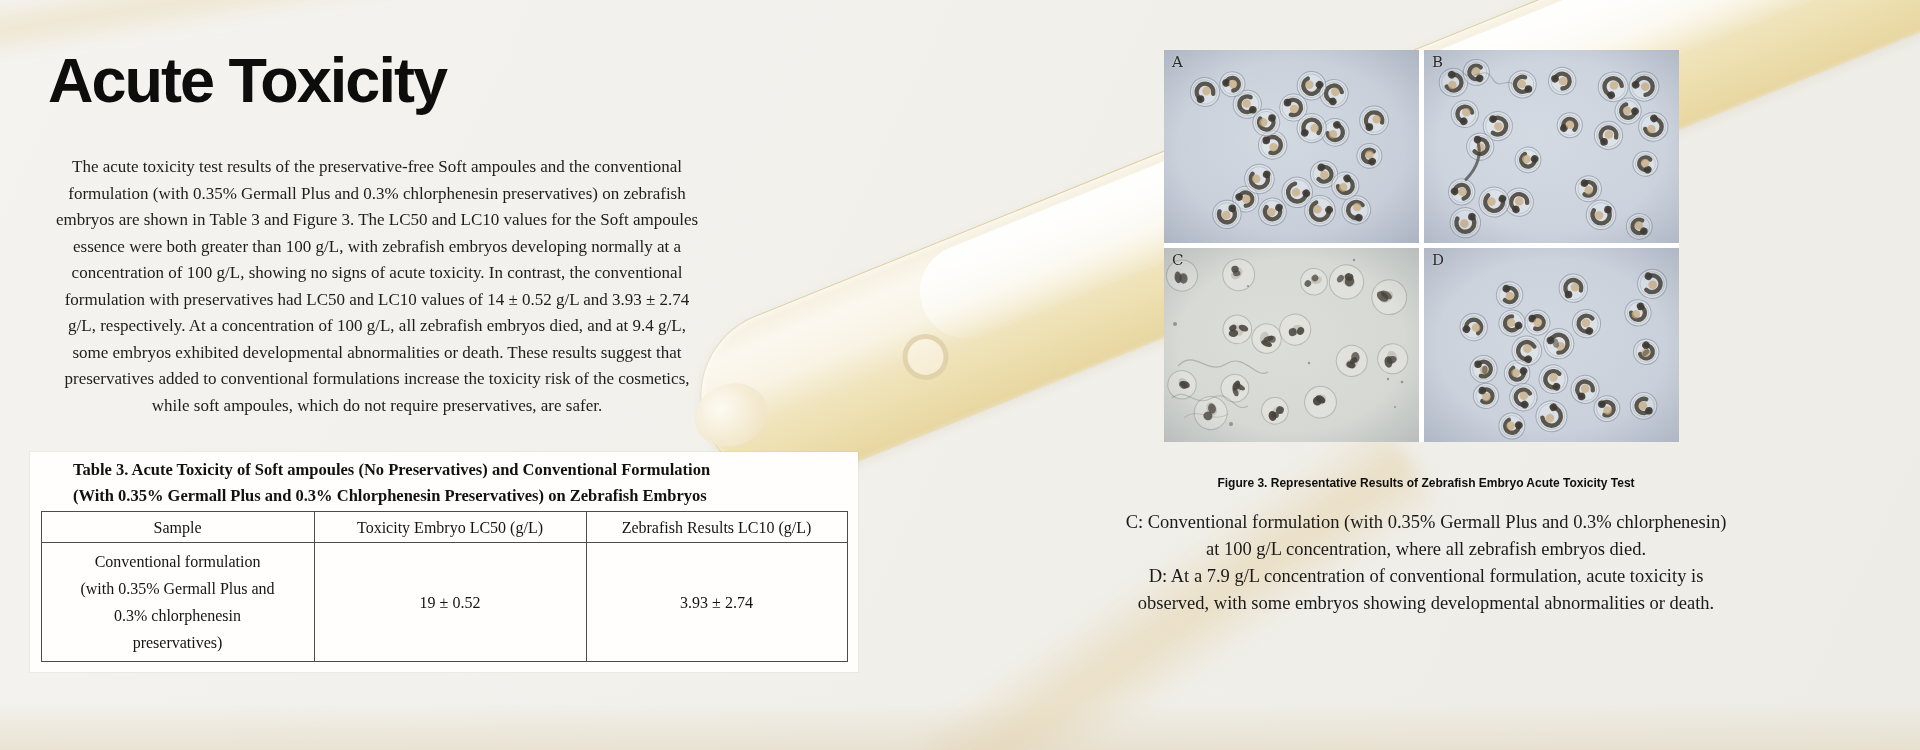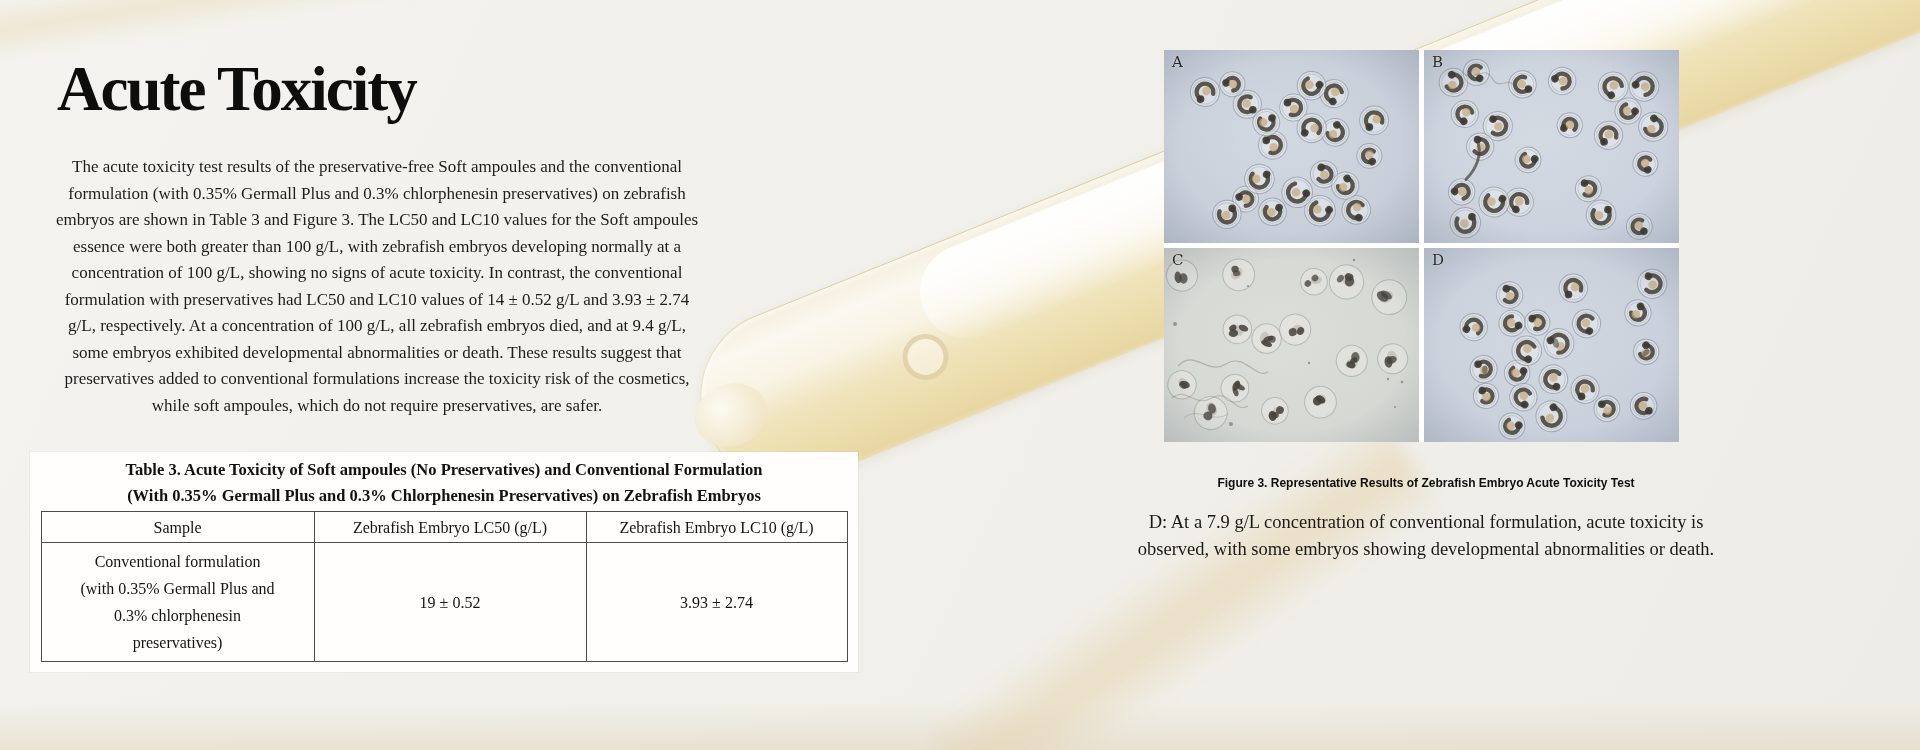--- a/index.html
+++ b/index.html
@@ -40,36 +40,36 @@
     position:absolute;left:900px;top:560px;width:560px;height:120px;transform:rotate(-35deg);
     background:linear-gradient(to bottom,rgba(233,214,176,0),rgba(228,206,160,.5),rgba(233,214,176,0));
     filter:blur(9px);
   }
   .bottom-shade{
     position:absolute;left:0;bottom:-6px;width:100%;height:54px;
     background:linear-gradient(to top,rgba(224,211,183,.55),rgba(224,211,183,0));
   }
   
   .title{
-    position:absolute;left:40px;top:36px;z-index:2;margin:17px;
-    font-family:Liberation Serif, serif;font-weight:800;
+    position:absolute;left:40px;top:36px;z-index:2;margin:8px;
+    font-family:Liberation Sans, sans-serif;font-weight:800;
     font-size:63px;letter-spacing:-2px;color:#0d0d0c;
   }
   .paragraph{
     position:absolute;left:20px;top:137px;width:714px;z-index:2;
     font-size:17px;line-height:26.5px;text-align:center;white-space:pre-line;color:#1e1d1b;
   }
   .table-panel{
     position:absolute;left:30px;top:452px;width:828px;z-index:2;
     background:var(--table_bg,#fffefd);padding-bottom:10px;
     box-shadow:0 0 0 1px rgba(0,0,0,.03);
   }
   .tbl-title{
-    font-weight:bold;font-size:16.5px;line-height:26px;text-align:center;
-    white-space:pre-line;padding:5px 6px 2px 6px;color:#111;
+    font-weight:bold;font-size:16.5px;line-height:26px;
+    white-space:pre-line;padding:5px 6px 2px 6px;color:#111;margin-left:37px;
   }
   table.tox{border-collapse:collapse;margin:0 auto;width:806px;table-layout:fixed;}
   table.tox col.c1{width:273px}table.tox col.c2{width:272px}table.tox col.c3{width:261px}
   table.tox th,table.tox td{
     border:1px solid #4c4c4c;text-align:center;vertical-align:middle;
     font-weight:normal;font-size:16px;line-height:27px;padding:1px 8px;white-space:pre-line;color:#141413;
   }
   table.tox th{height:28px;}
   td.h62{height:60px}td.h118{height:116px}
   
@@ -126,22 +126,22 @@
 (With 0.35% Germall Plus and 0.3% Chlorphenesin Preservatives) on Zebrafish Embryos</div>
     <table class="tox">
       <colgroup>
           <col class="c1">
           <col class="c2">
           <col class="c3">
         </colgroup>
       <thead>
         <tr>
           <th>Sample</th>
-          <th>Zebrafish Embryo LC50 (g/L)</th>
-          <th>Zebrafish Embryo LC10 (g/L)</th>
+          <th>Toxicity Embryo LC50 (g/L)</th>
+          <th>Zebrafish Results LC10 (g/L)</th>
         </tr>
       </thead>
       <tbody>
         <tr>
           <td class="h118">Conventional formulation
 (with 0.35% Germall Plus and
 0.3% chlorphenesin
 preservatives)</td>
           <td class="h118">19 ± 0.52</td>
           <td class="h118">3.93 ± 2.74</td>
@@ -776,17 +776,19 @@
             <circle cx="-4.8" cy="5.8" r="3.8" fill="#3e3a33" fill-opacity="0.92"></circle>
             <circle cx="2.4" cy="-0.8" r="4.3" fill="#c7a97c" fill-opacity="0.72"></circle>
           </g>
           <rect width="255" height="194" fill="url(#vg3)"></rect>
         </svg>
     </div>
   </div>
 
   <div class="caption">
     <div class="cap-title">Figure 3. Representative Results of Zebrafish Embryo Acute Toxicity Test</div>
+    <div class="cap-line">C: Conventional formulation (with 0.35% Germall Plus and 0.3% chlorphenesin)
+at 100 g/L concentration, where all zebrafish embryos died.</div>
     <div class="cap-line">D: At a 7.9 g/L concentration of conventional formulation, acute toxicity is
 observed, with some embryos showing developmental abnormalities or death.</div>
   </div>
 
 </div>
 
 </body></html>

